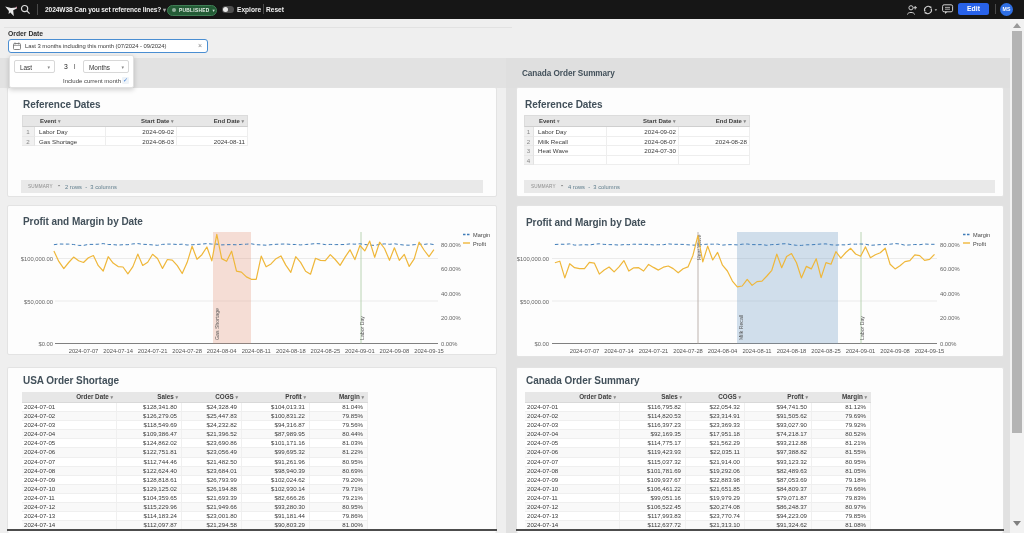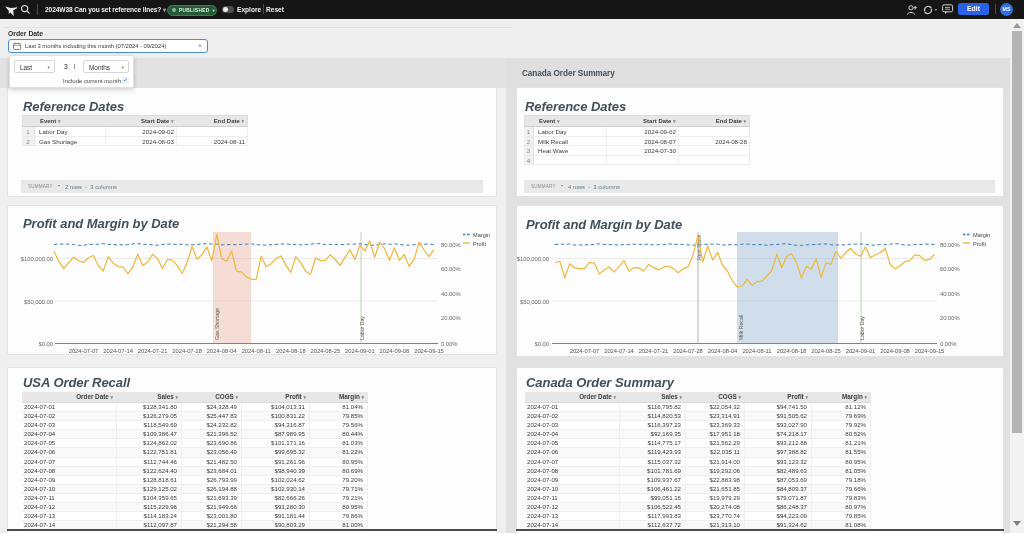--- a/index.html
+++ b/index.html
@@ -1,16 +1,16 @@
 <!DOCTYPE html>
 <html><head><meta charset="utf-8"><style>
 *{margin:0;padding:0;box-sizing:content-box;}
 body{width:1024px;height:533px;overflow:hidden;font-family:"Liberation Sans",sans-serif;background:#efefef;position:relative;}
 .panel{position:absolute;background:#fdfdfd;border:1px solid #e3e3e3;border-radius:2px;box-sizing:border-box;}
-.ptitle{position:absolute;font-size:13px;font-weight:bold;color:#42505a;letter-spacing:-0.05px;font-style:italic;}
+.ptitle{position:absolute;font-size:10px;font-weight:bold;color:#42505a;letter-spacing:-0.05px;}
 </style></head><body>
 <div style="position:absolute;left:0;top:18px;width:512px;height:515px;background:#efefef;"></div>
 <div style="position:absolute;left:506px;top:58px;width:504px;height:475px;background:#e1e1e1;"></div>
 <div style="position:absolute;left:0px;top:58px;width:506px;height:30px;background:#e2e2e2;"></div>
 <div style="position:absolute;left:506px;top:58px;width:504px;height:30px;background:#dfdfdf;"></div>
 <div style="position:absolute;left:4px;top:27px;width:508px;height:1px;background:#e2e2e2;"></div>
 <div style="position:absolute;left:0;top:0;width:1024px;height:18.5px;background:#161616;"></div>
 <svg style="position:absolute;left:4px;top:3px;" width="13" height="13">
 <path d="M1.2,3.6 L7.0,5.0 L12.2,4.4 L12.8,5.4 L9.2,7.2 L9.8,13.2 L6.4,9.4 L4.6,11.0 L4.9,8.0 Z" fill="#e8e8e8"></path>
     <circle cx="12.4" cy="4.6" r="0.9" fill="#cf8fa3"></circle>
@@ -130,21 +130,21 @@
     <text x="387.45" y="147.5" text-anchor="middle" font-size="5.8" fill="#555" font-family="Liberation Sans, sans-serif">2024-09-08</text>
     <text x="422.0" y="147.5" text-anchor="middle" font-size="5.8" fill="#555" font-family="Liberation Sans, sans-serif">2024-09-15</text>
     <polyline points="46.9,39.7 51.8,39.0 56.8,39.1 61.7,39.1 66.6,39.5 71.6,40.4 76.5,40.4 81.4,39.4 86.4,39.4 91.3,39.2 96.2,38.6 101.2,39.5 106.1,39.6 111.1,40.1 116.0,39.7 120.9,39.7 125.9,38.9 130.8,38.6 135.7,39.3 140.7,39.5 145.6,39.9 150.5,40.3 155.5,39.4 160.4,39.1 165.3,39.1 170.3,39.5 175.2,39.2 180.1,40.0 185.1,39.8 190.0,39.4 194.9,39.1 199.9,38.6 204.8,39.1 209.8,39.1 214.7,39.9 219.6,39.7 224.6,39.6 229.5,39.8 234.4,39.4 239.4,39.2 244.3,38.8 249.2,39.7 254.2,39.9 259.1,40.2 264.0,39.7 269.0,39.3 273.9,39.1 278.8,39.0 283.8,39.4 288.7,39.5 293.6,39.9 298.6,39.5 303.5,39.1 308.5,38.6 313.4,38.8 318.3,39.6 323.3,39.4 328.2,39.6 333.1,39.6 338.1,39.5 343.0,38.9 347.9,39.2 352.9,38.8 357.8,39.5 362.7,40.1 367.7,40.4 372.6,39.4 377.5,38.9 382.5,39.3 387.4,38.8 392.3,39.5 397.3,40.1 402.2,40.2 407.2,39.7 412.1,39.1 417.0,39.4 422.0,38.8 426.9,39.6" fill="none" stroke="#3f7cb8" stroke-width="1" stroke-dasharray="3.5,2.5"></polyline>
     <polyline points="46.9,46.0 51.8,56.4 56.8,63.6 61.7,57.5 66.6,52.1 71.6,55.8 76.5,57.5 81.4,52.7 86.4,50.5 91.3,60.7 96.2,66.0 101.2,51.7 106.1,58.1 111.1,61.6 116.0,62.0 120.9,68.8 125.9,61.6 130.8,49.1 135.7,60.4 140.7,57.3 145.6,49.3 150.5,53.5 155.5,63.4 160.4,54.5 165.3,55.1 170.3,60.6 175.2,68.5 180.1,57.6 185.1,41.3 190.0,54.3 194.9,49.7 199.9,42.0 204.8,55.9 209.8,29.4 214.7,53.6 219.6,56.3 224.6,46.2 229.5,66.2 234.4,67.1 239.4,71.9 244.3,74.3 249.2,74.3 254.2,51.1 259.1,61.8 264.0,58.9 269.0,53.7 273.9,50.9 278.8,60.1 283.8,67.4 288.7,51.7 293.6,57.4 298.6,66.3 303.5,69.2 308.5,53.3 313.4,55.4 318.3,55.6 323.3,49.6 328.2,54.5 333.1,60.4 338.1,52.1 343.0,44.8 347.9,54.6 352.9,40.5 357.8,45.9 362.7,36.1 367.7,52.3 372.6,37.2 377.5,43.5 382.5,55.3 387.4,42.8 392.3,55.4 397.3,49.4 402.2,61.4 407.2,53.9 412.1,37.1 417.0,45.0 422.0,51.6 426.9,44.7" fill="none" stroke="#efb73a" stroke-width="1.2" stroke-linejoin="round"></polyline>
     <line x1="456" y1="29.5" x2="463" y2="29.5" stroke="#3f7cb8" stroke-width="1.4" stroke-dasharray="2.5,1.5"></line>
     <text x="466" y="32" font-size="5.6" fill="#444" font-family="Liberation Sans, sans-serif">Margin</text>
     <line x1="456" y1="38" x2="463" y2="38" stroke="#efb73a" stroke-width="1.4"></line>
     <text x="466" y="40.5" font-size="5.6" fill="#444" font-family="Liberation Sans, sans-serif">Profit</text>
   </svg>
 <div class="panel" style="left:7px;top:367px;width:490px;height:166px;border-bottom:none;"></div>
-<div class="ptitle" style="left:23px;top:375px;">USA Order Recall</div>
+<div class="ptitle" style="left:23px;top:375px;">USA Order Shortage</div>
 <div style="position:absolute;left:22px;top:392px;width:346px;">
     <div style="display:flex;height:11px;box-sizing:border-box;background:#e7e7e7;border-bottom:1px solid #d9d9d9;color:#3c3c3c;font-size:6.3px;font-weight:bold;line-height:10px;">
       <div style="width:95px;text-align:right;padding-right:4px;box-sizing:border-box;white-space:nowrap;">Order Date <span style="color:#888;font-size:5px;">▾</span></div>
       <div style="width:65px;text-align:right;padding-right:4px;box-sizing:border-box;white-space:nowrap;">Sales <span style="color:#888;font-size:5px;">▾</span></div>
       <div style="width:60px;text-align:right;padding-right:4px;box-sizing:border-box;white-space:nowrap;">COGS <span style="color:#888;font-size:5px;">▾</span></div>
       <div style="width:68px;text-align:right;padding-right:4px;box-sizing:border-box;white-space:nowrap;">Profit <span style="color:#888;font-size:5px;">▾</span></div>
       <div style="width:58px;text-align:right;padding-right:4px;box-sizing:border-box;white-space:nowrap;">Margin <span style="color:#888;font-size:5px;">▾</span></div>
     </div>
     <div style="display:flex;height:9.1px;box-sizing:border-box;background:#ffffff;border-bottom:1px solid #efefef;color:#3a3a3a;font-size:6.1px;line-height:8.1px;">
       <div style="width:95px;padding-left:2px;box-sizing:border-box;border-right:1px solid #f0f0f0;">2024-07-01</div>

